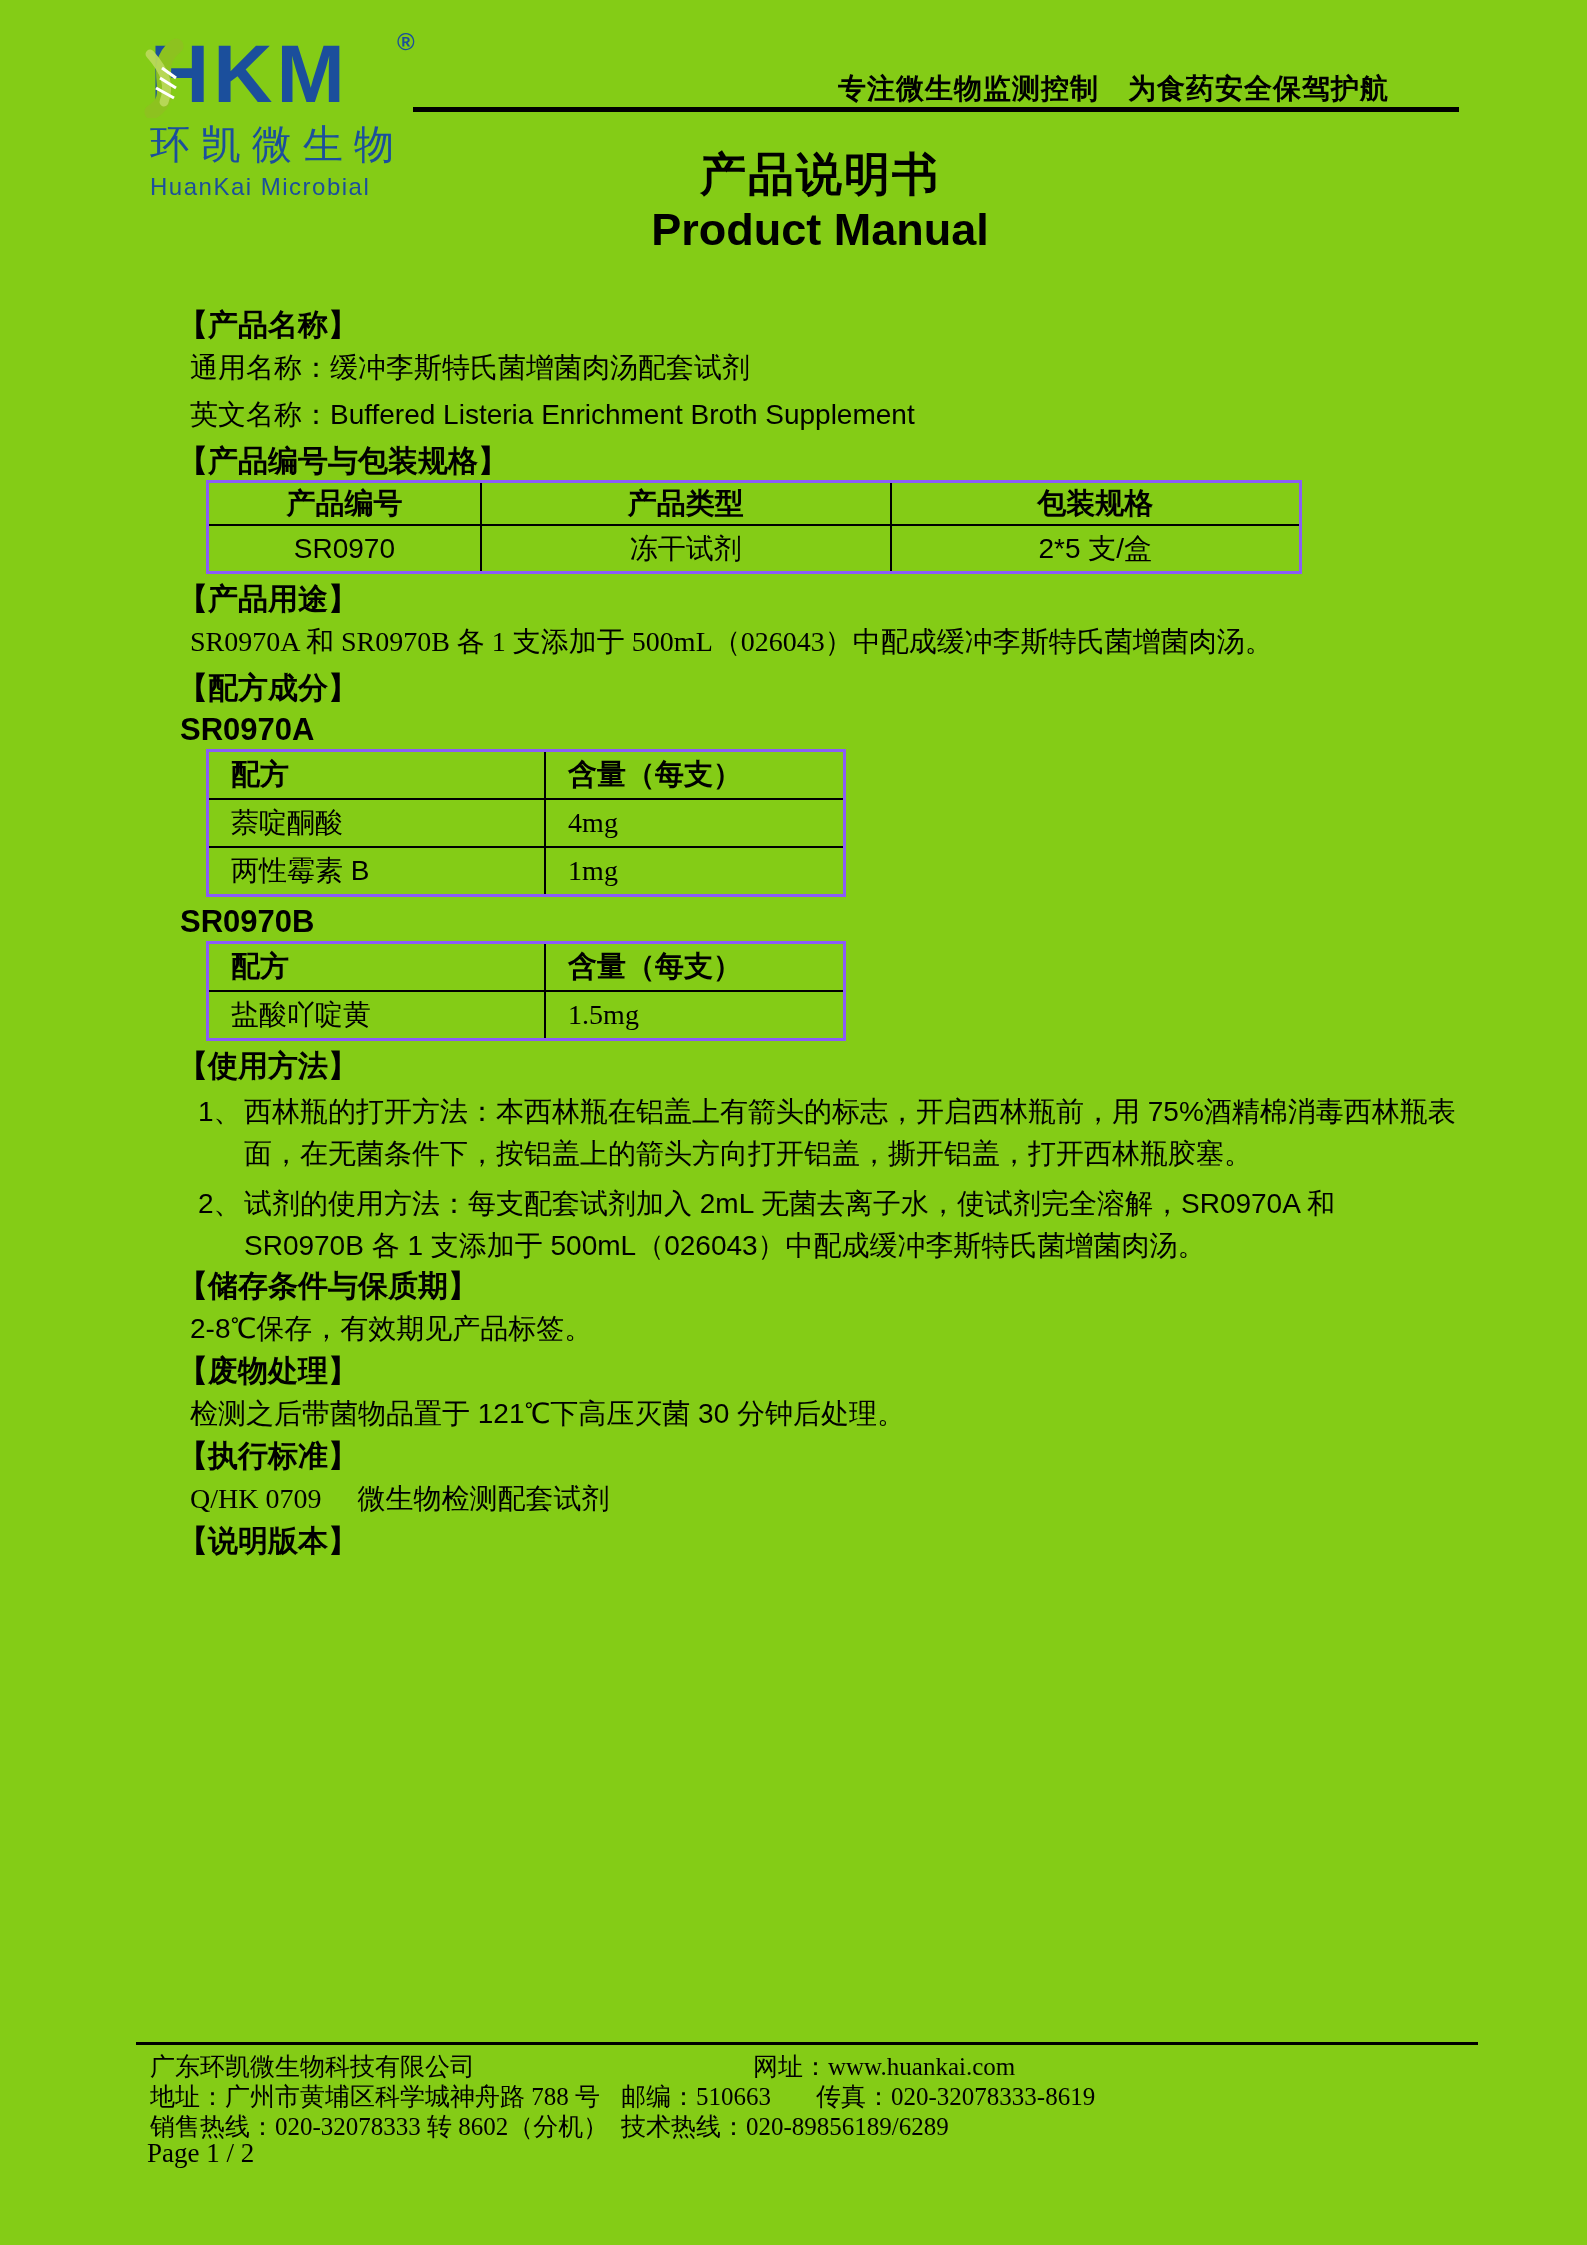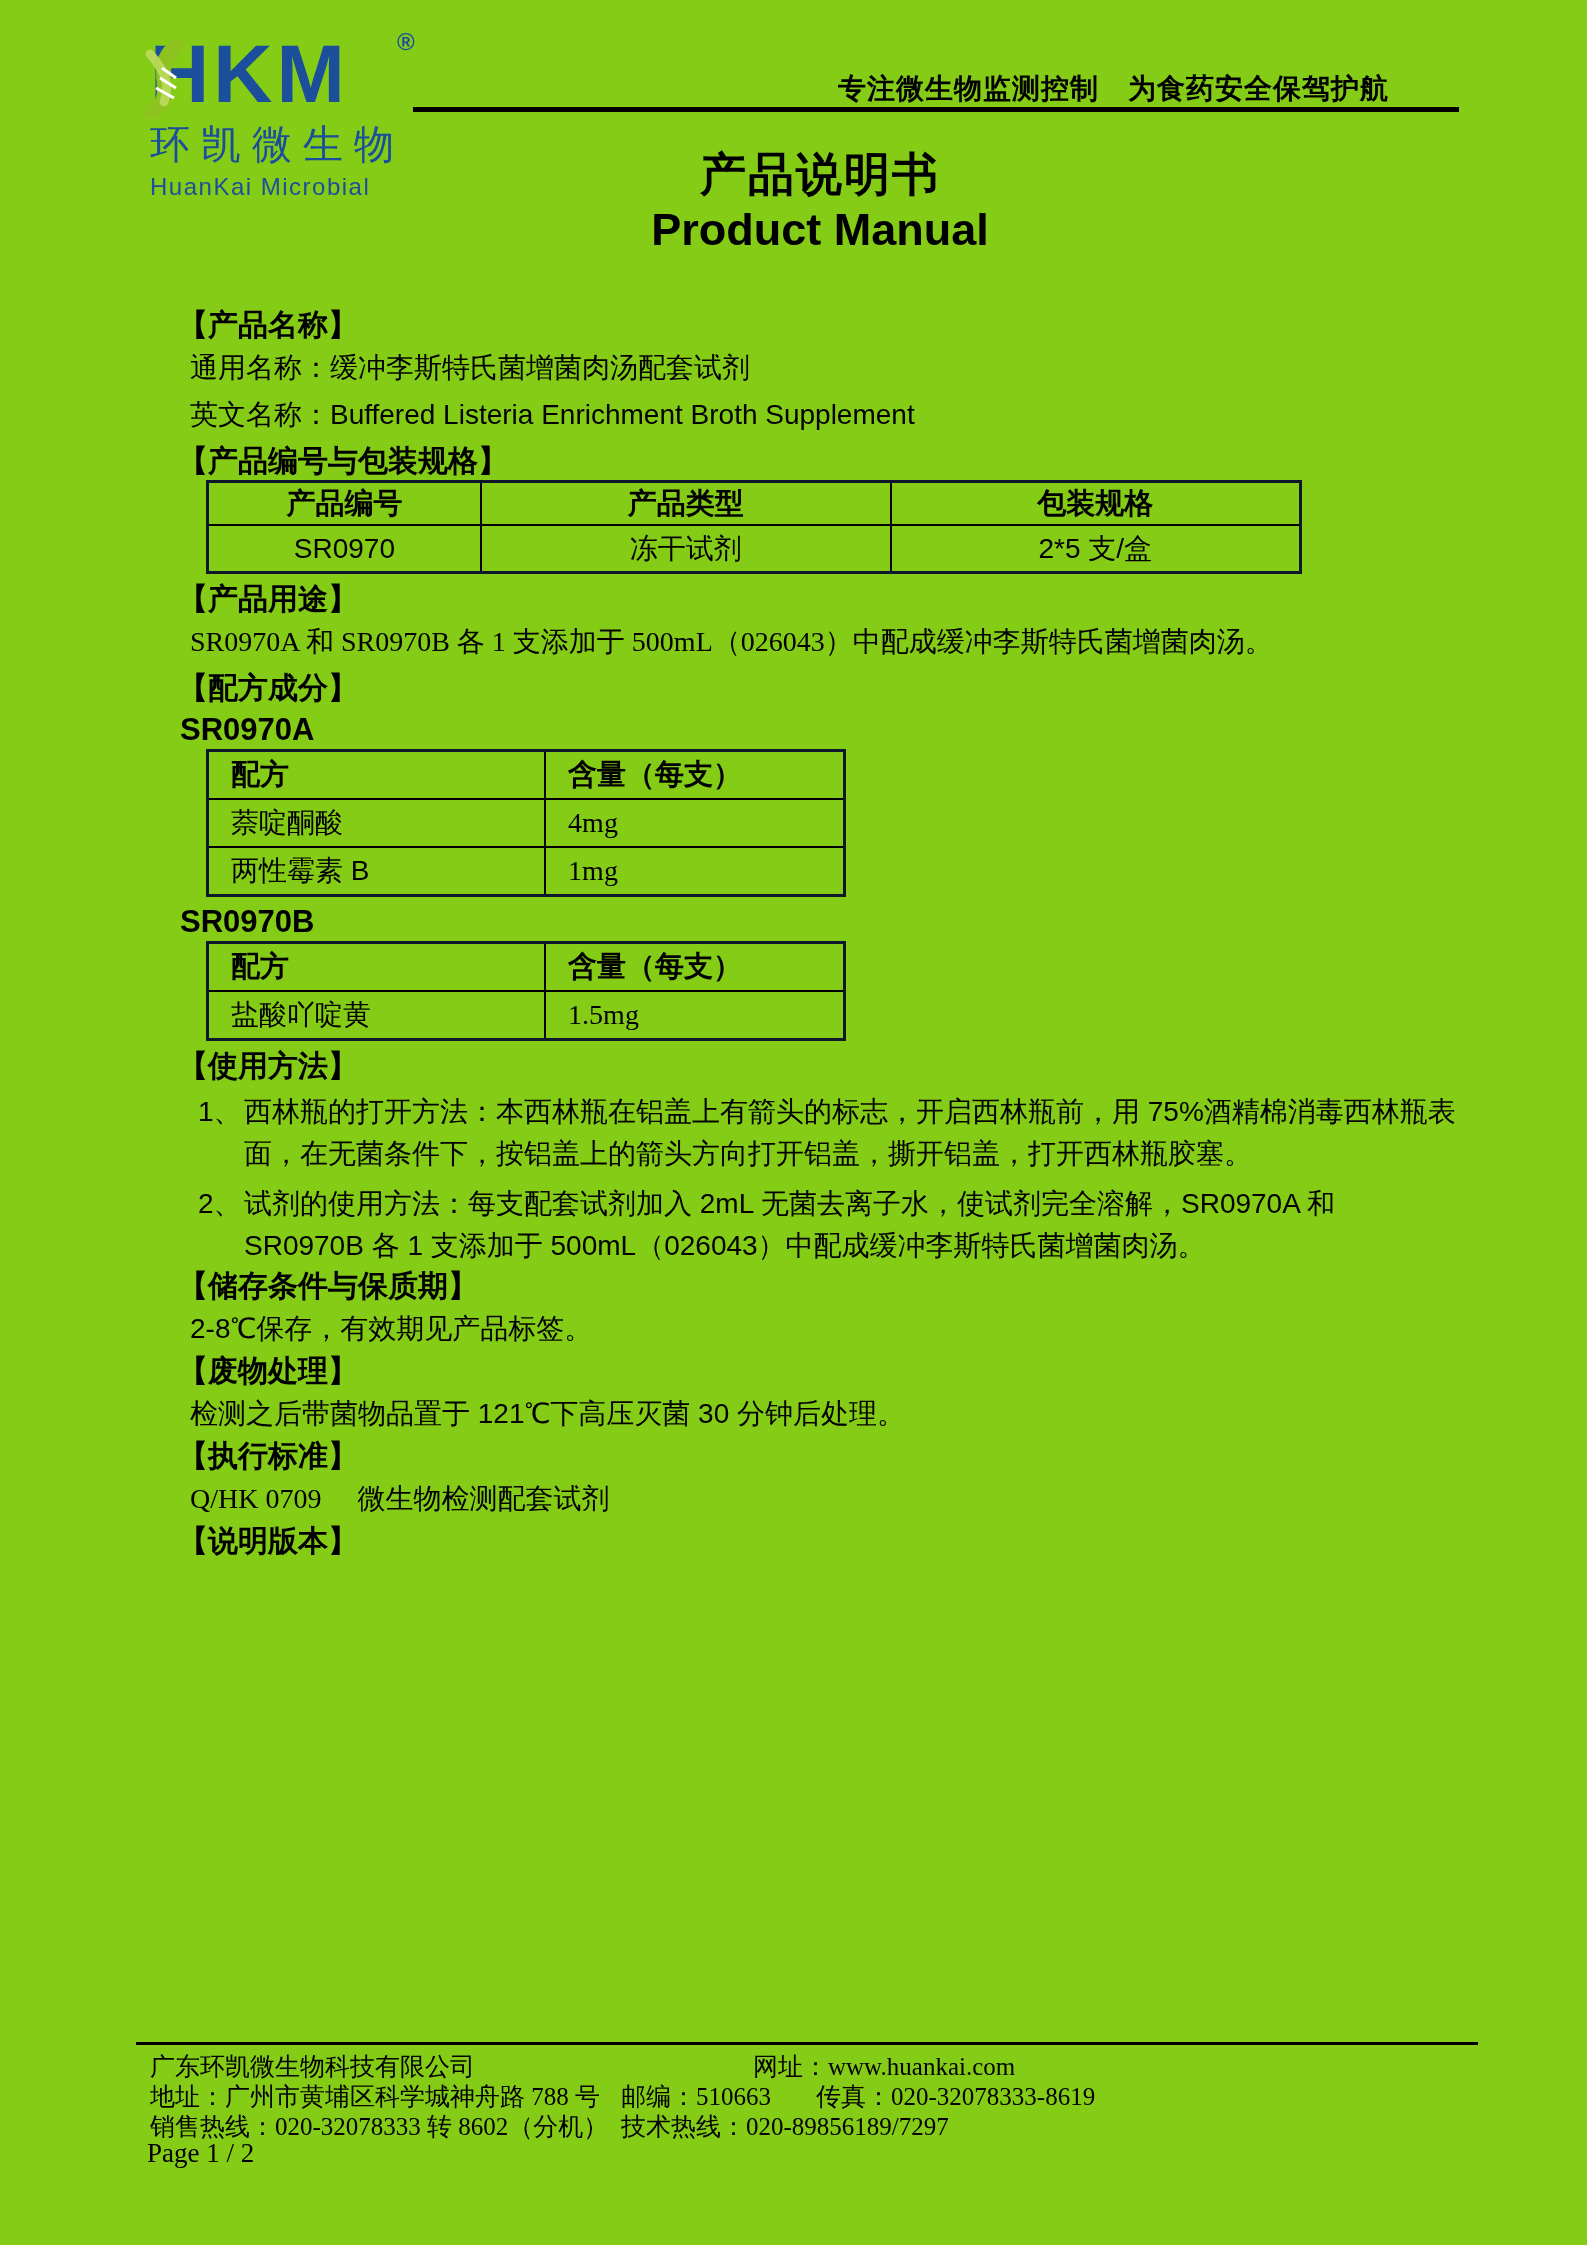--- a/index.html
+++ b/index.html
@@ -29,21 +29,21 @@
   .content h2{font-size:30px;line-height:34px;font-weight:bold;margin:8px 0 0 0;}
   .content h2.first{margin-top:6px;}
   .content h2.tight{margin-top:4px;}
   .content h2.tight2{margin-top:2px;}
   .content p{font-size:28px;line-height:43px;margin:4px 0 0 12px;}
   .serif{font-family:"Liberation Serif",serif;}
   .sub{font-family:Liberation Sans, sans-serif;font-weight:bold;font-size:31px;line-height:34px;
        margin:8px 0 0 2px;}
   .code{margin-right:36px;}
 
-  table{border-collapse:collapse;margin:2px 4px 0 28px;border:3px solid #0f172a;}
+  table{border-collapse:collapse;margin:2px 4px 0 28px;border:3px solid #8b5cf6;}
   th,td{border:2px solid #000;font-size:28px;padding:0;}
   th{font-size:29px;font-weight:bold;}
   .t-spec{width:1096px;}
   .t-spec th{height:41px;text-align:center;}
   .t-spec td{height:45px;text-align:center;}
   .c1{width:25%;}.c2{width:37.5%;}.c3{width:37.5%;}
   .t-formula{width:640px;}
   .t-formula th,.t-formula td{height:46px;text-align:left;padding-left:22px;}
   .fc1{width:53%;}.fc2{width:47%;}
 
@@ -171,17 +171,17 @@
   </div>
 
   <div class="f-rule"></div>
   <div class="f-l f-l1">
     <span class="f-col-a">广东环凯微生物科技有限公司</span><span>网址：www.huankai.com</span>
   </div>
   <div class="f-l f-l2">
     <span class="f-col-b">地址：广州市黄埔区科学城神舟路 788 号</span><span class="f-col-c">邮编：510663</span><span>传真：020-32078333-8619</span>
   </div>
   <div class="f-l f-l3">
-    <span class="f-col-b">销售热线：020-32078333 转 8602（分机）</span><span>技术热线：020-89856189/7297</span>
+    <span class="f-col-b">销售热线：020-32078333 转 8602（分机）</span><span>技术热线：020-89856189/6289</span>
   </div>
   <div class="f-page">Page 1 / 2</div>
 
 </div>
 
 </body></html>

